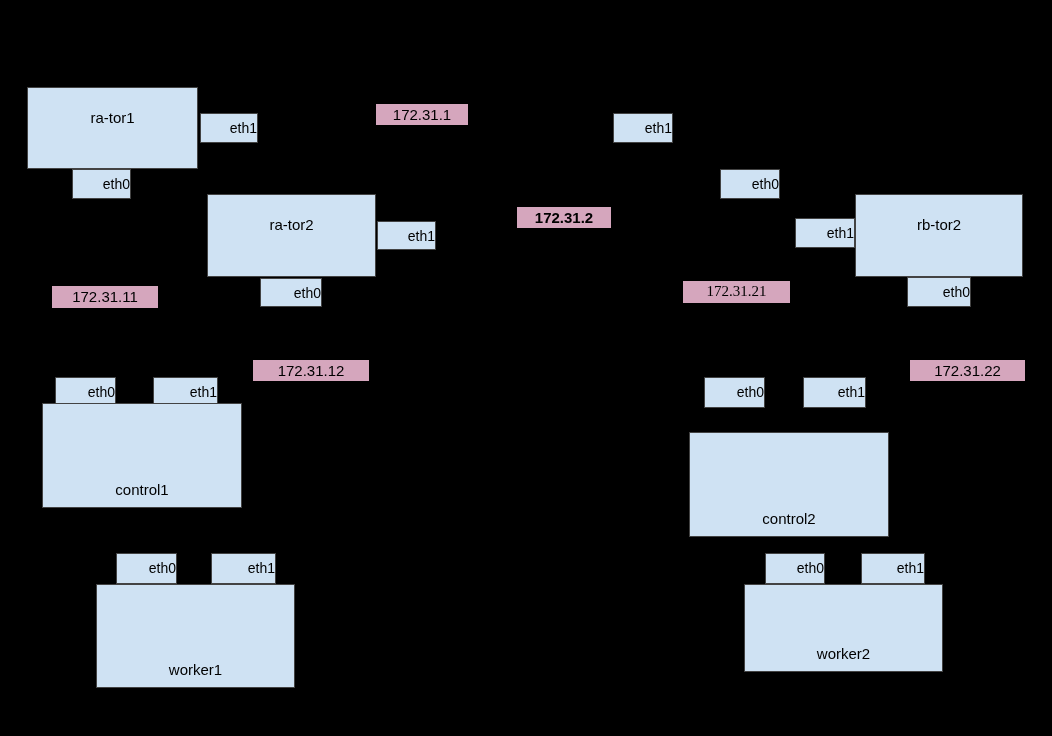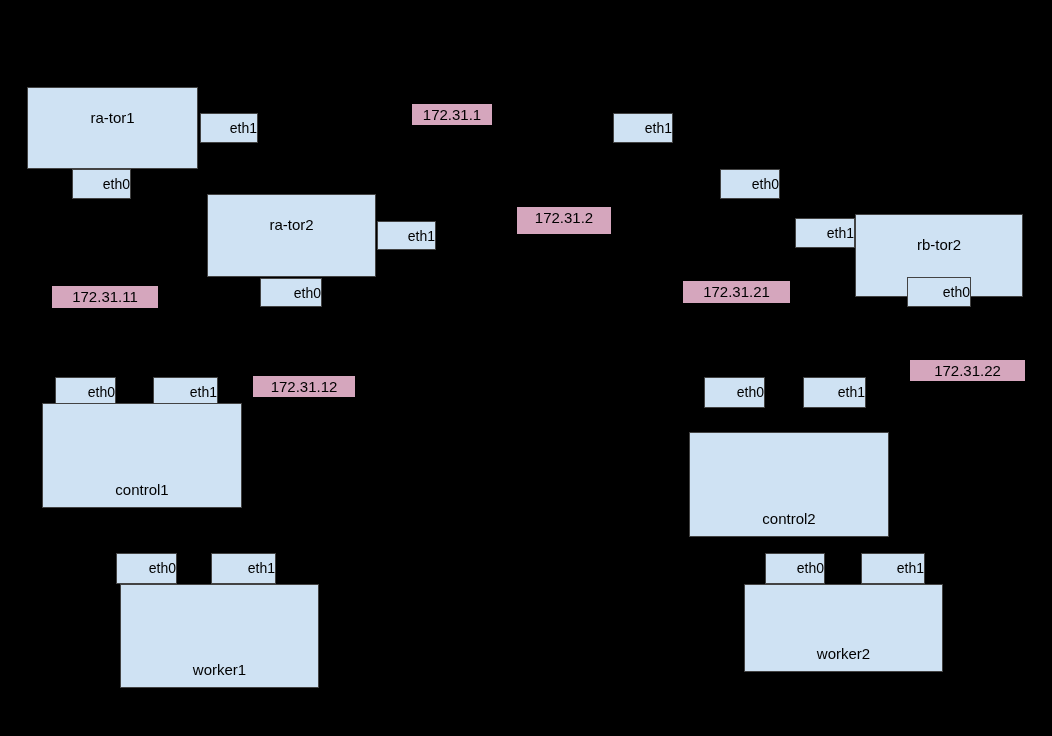--- a/index.html
+++ b/index.html
@@ -67,50 +67,50 @@
 
   <div class="node tor" style="left:207px; top:194px; width:169px; height:83px;padding-left:16px;">
     <span class="node-label">ra-tor2</span>
   </div>
   <div class="eth" style="left:377px; top:221px; width:59px; height:29px;">eth1</div>
   <div class="eth" style="left:260px; top:278px; width:62px; height:29px;">eth0</div>
 
   <div class="eth" style="left:613px; top:113px; width:60px; height:30px;">eth1</div>
   <div class="eth" style="left:720px; top:169px; width:60px; height:30px;">eth0</div>
 
-  <div class="node tor" style="left:855px; top:194px; width:168px; height:83px;margin-top:20px;">
+  <div class="node tor" style="left:855px; top:194px; width:168px; height:83px;">
     <span class="node-label">rb-tor2</span>
   </div>
   <div class="eth" style="left:795px; top:218px; width:60px; height:30px;">eth1</div>
   <div class="eth" style="left:907px; top:277px; width:64px; height:30px;">eth0</div>
 
   <div class="eth" style="left:55px; top:377px; width:61px; height:31px;">eth0</div>
   <div class="eth" style="left:153px; top:377px; width:65px; height:31px;">eth1</div>
   <div class="node host" style="left:42px; top:403px; width:200px; height:105px;">
     <span class="node-label">control1</span>
   </div>
 
   <div class="eth" style="left:704px; top:377px; width:61px; height:31px;">eth0</div>
   <div class="eth" style="left:803px; top:377px; width:63px; height:31px;">eth1</div>
   <div class="node host" style="left:689px; top:432px; width:200px; height:105px;">
     <span class="node-label">control2</span>
   </div>
 
   <div class="eth" style="left:116px; top:553px; width:61px; height:31px;">eth0</div>
   <div class="eth" style="left:211px; top:553px; width:65px; height:31px;">eth1</div>
-  <div class="node host" style="left:96px; top:584px; width:199px; height:104px;margin-left:24px;">
+  <div class="node host" style="left:96px; top:584px; width:199px; height:104px;">
     <span class="node-label">worker1</span>
   </div>
 
   <div class="eth" style="left:765px; top:553px; width:60px; height:31px;">eth0</div>
   <div class="eth" style="left:861px; top:553px; width:64px; height:31px;">eth1</div>
   <div class="node host" style="left:744px; top:584px; width:199px; height:88px;">
     <span class="node-label">worker2</span>
   </div>
 
-  <div class="ip-label" style="left:412px; top:104px; width:80px; height:21px;">172.31.1</div>
-  <div class="ip-label" style="left:517px; top:207px; width:94px; height:27px;">172.31.2</div>
+  <div class="ip-label" style="left:376px; top:104px; width:92px; height:21px;">172.31.1</div>
+  <div class="ip-label" style="left:517px; top:207px; width:94px; height:21px;font-weight:bold;">172.31.2</div>
   <div class="ip-label" style="left:52px; top:271px; width:106px; height:22px;margin-top:15px;">172.31.11</div>
-  <div class="ip-label" style="left:253px; top:376px; width:102px; height:21px;">172.31.12</div>
-  <div class="ip-label" style="left:683px; top:281px; width:107px; height:22px;">172.31.21</div>
+  <div class="ip-label" style="left:253px; top:360px; width:116px; height:21px;">172.31.12</div>
+  <div class="ip-label" style="left:683px; top:281px; width:107px; height:22px;font-family:Liberation Serif, serif;">172.31.21</div>
   <div class="ip-label" style="left:910px; top:360px; width:115px; height:21px;">172.31.22</div>
 
 </div>
 
 </body></html>

